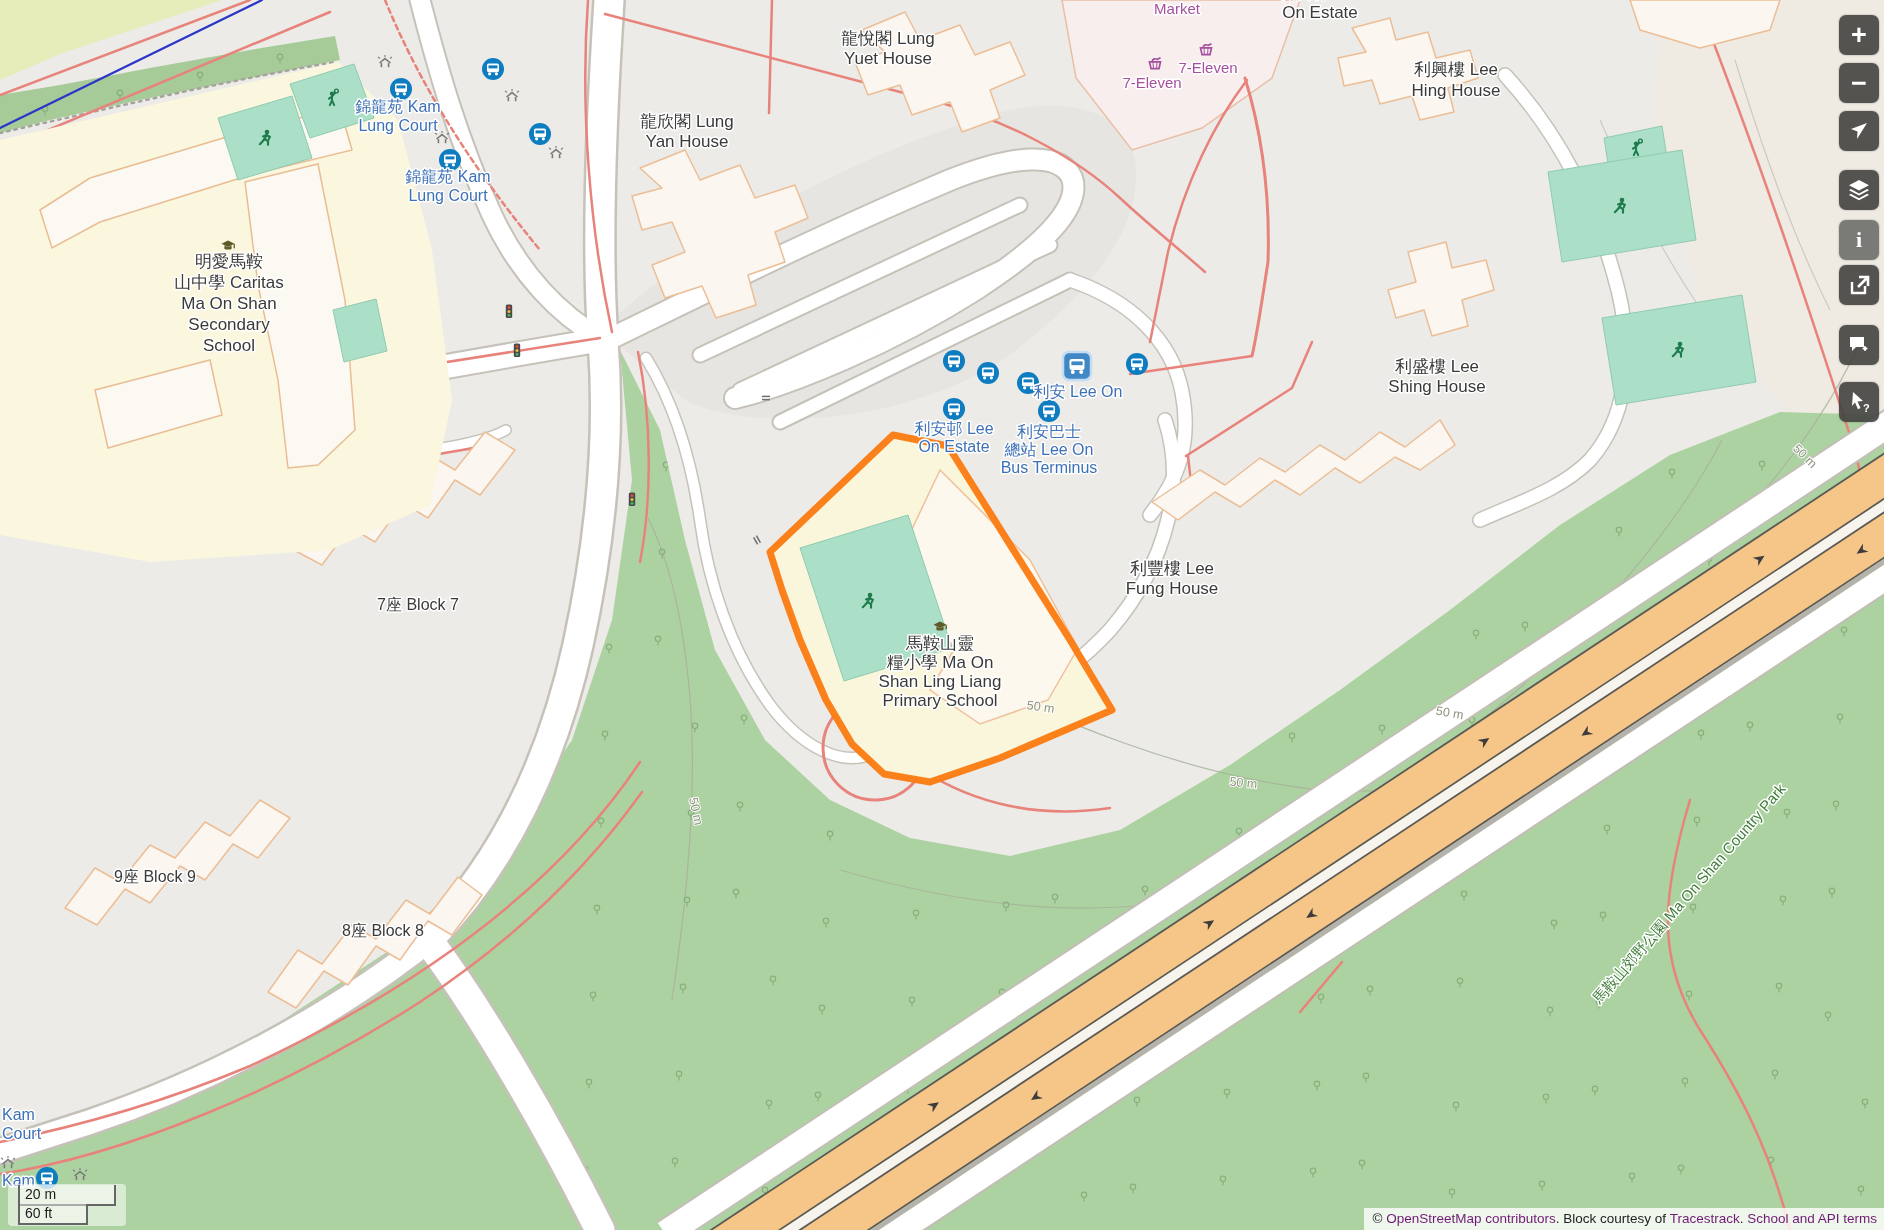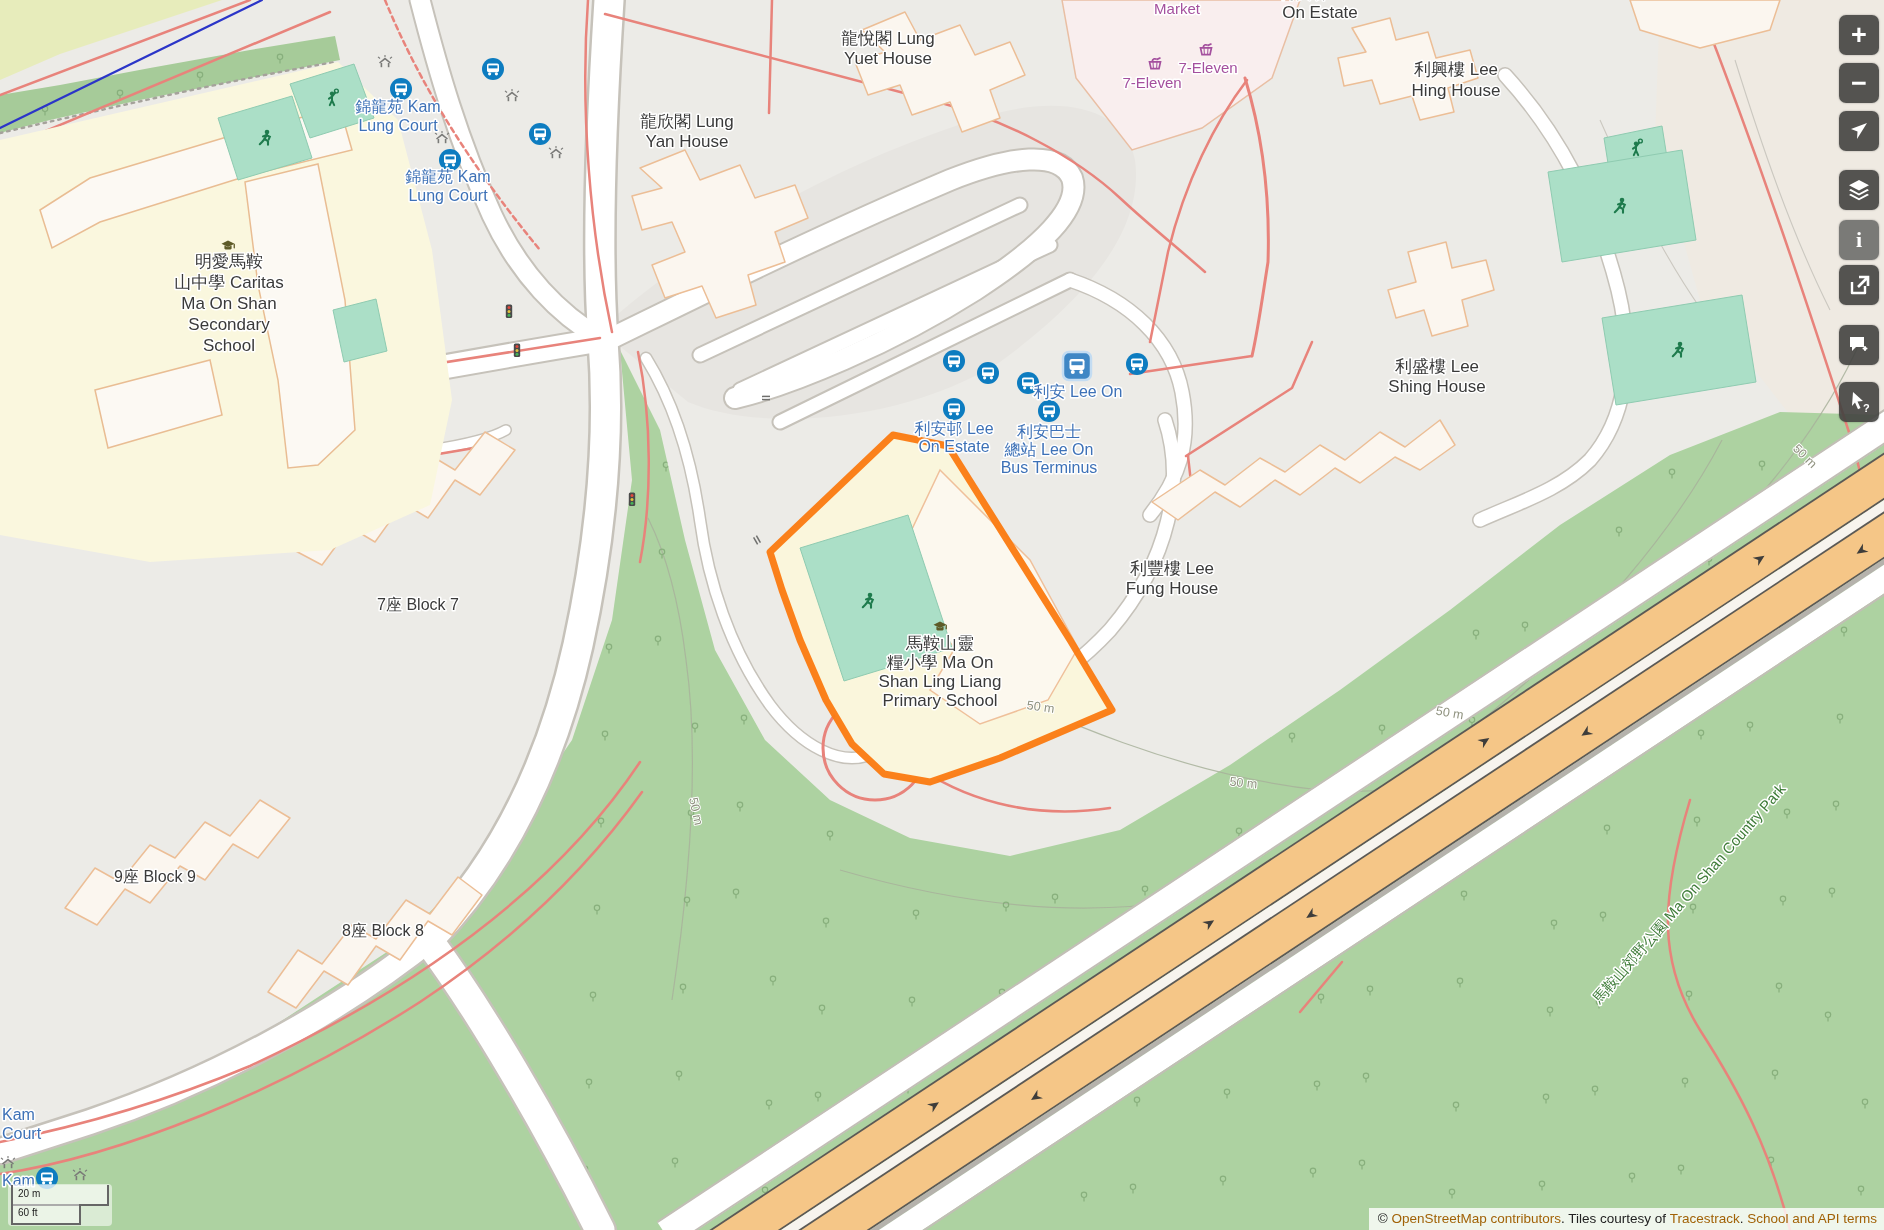--- a/index.html
+++ b/index.html
@@ -18,27 +18,27 @@
   .lbl-contour{fill:#8f927f;font-size:12.5px;stroke-width:2px;}
   .anchor-start{text-anchor:start;}
   
   .ctl{position:absolute;right:5px;width:40px;height:40px;border-radius:7px;
        background:rgba(66,66,64,.90);color:#fff;display:flex;align-items:center;
        justify-content:center;font-size:27px;font-weight:bold;cursor:pointer;
        box-shadow:0 0 2px rgba(0,0,0,.35);user-select:none;}
   .ctl.light{background:rgba(112,112,110,.92);}
   .ctl svg{display:block;}
   #scalebar{position:absolute;left:8px;bottom:4px;background:rgba(255,255,255,.55);
-            border-radius:4px;padding:1px 3px;font-size:10px;color:#1c1c1c;line-height:18px;}
+            border-radius:4px;padding:1px 10px;font-size:14px;color:#1c1c1c;line-height:18px;}
   #scalebar .bar{border:2px solid #666;border-top:none;padding:0 5px 1px 5px;background:rgba(255,255,255,.45);}
   #scalebar .bar.metric{width:84px;}
   #scalebar .bar.imperial{width:56px;border-top:none;margin-top:-2px;}
   #attribution{position:absolute;right:0;bottom:0;background:rgba(255,255,255,.8);
                padding:3px 7px 4px 9px;font-size:13.5px;color:#222;white-space:nowrap;}
-  #attribution .link{color:#a16207;cursor:pointer;}
+  #attribution .link{color:#701a75;cursor:pointer;}
 </style>
 </head>
 <body>
 
 <div id="stage">
 <svg id="map-svg" width="1884" height="1230" viewBox="0 0 1884 1230">
   <defs>
     <clipPath id="clipHill">
       <path d="M620,350 L660,430 685,540 715,650 765,740 830,800 910,838 1010,856 1120,830 1230,765 1340,690 1450,610 1560,525 1670,455 1780,412 1884,415 1884,1230 0,1230 0,1150 130,1105 260,1035 390,950 500,845 572,740 612,620 632,480 Z"></path>
     </clipPath>
@@ -568,15 +568,15 @@
     <path d="M6,2 L16,11 10.5,11.5 13.5,18 11,19.2 8,12.6 5,16 Z" fill="#fff"></path>
     <text x="16" y="22" fill="#fff" font-size="11" font-weight="bold">?</text>
   </svg>
 </div>
 
 <div id="scalebar">
   <div class="bar metric">20 m</div>
   <div class="bar imperial">60 ft</div>
 </div>
 
-<div id="attribution"><span>© </span><span class="link">OpenStreetMap contributors</span><span>. Tiles courtesy of </span><span class="link">Tracestrack</span><span>. </span><span class="link">School and API terms</span></div>
+<div id="attribution"><span>© </span><span class="link">OpenStreetMap contributors</span><span>. Block courtesy of </span><span class="link">Tracestrack</span><span>. </span><span class="link">School and API terms</span></div>
 
 </div>
 
 </body></html>

